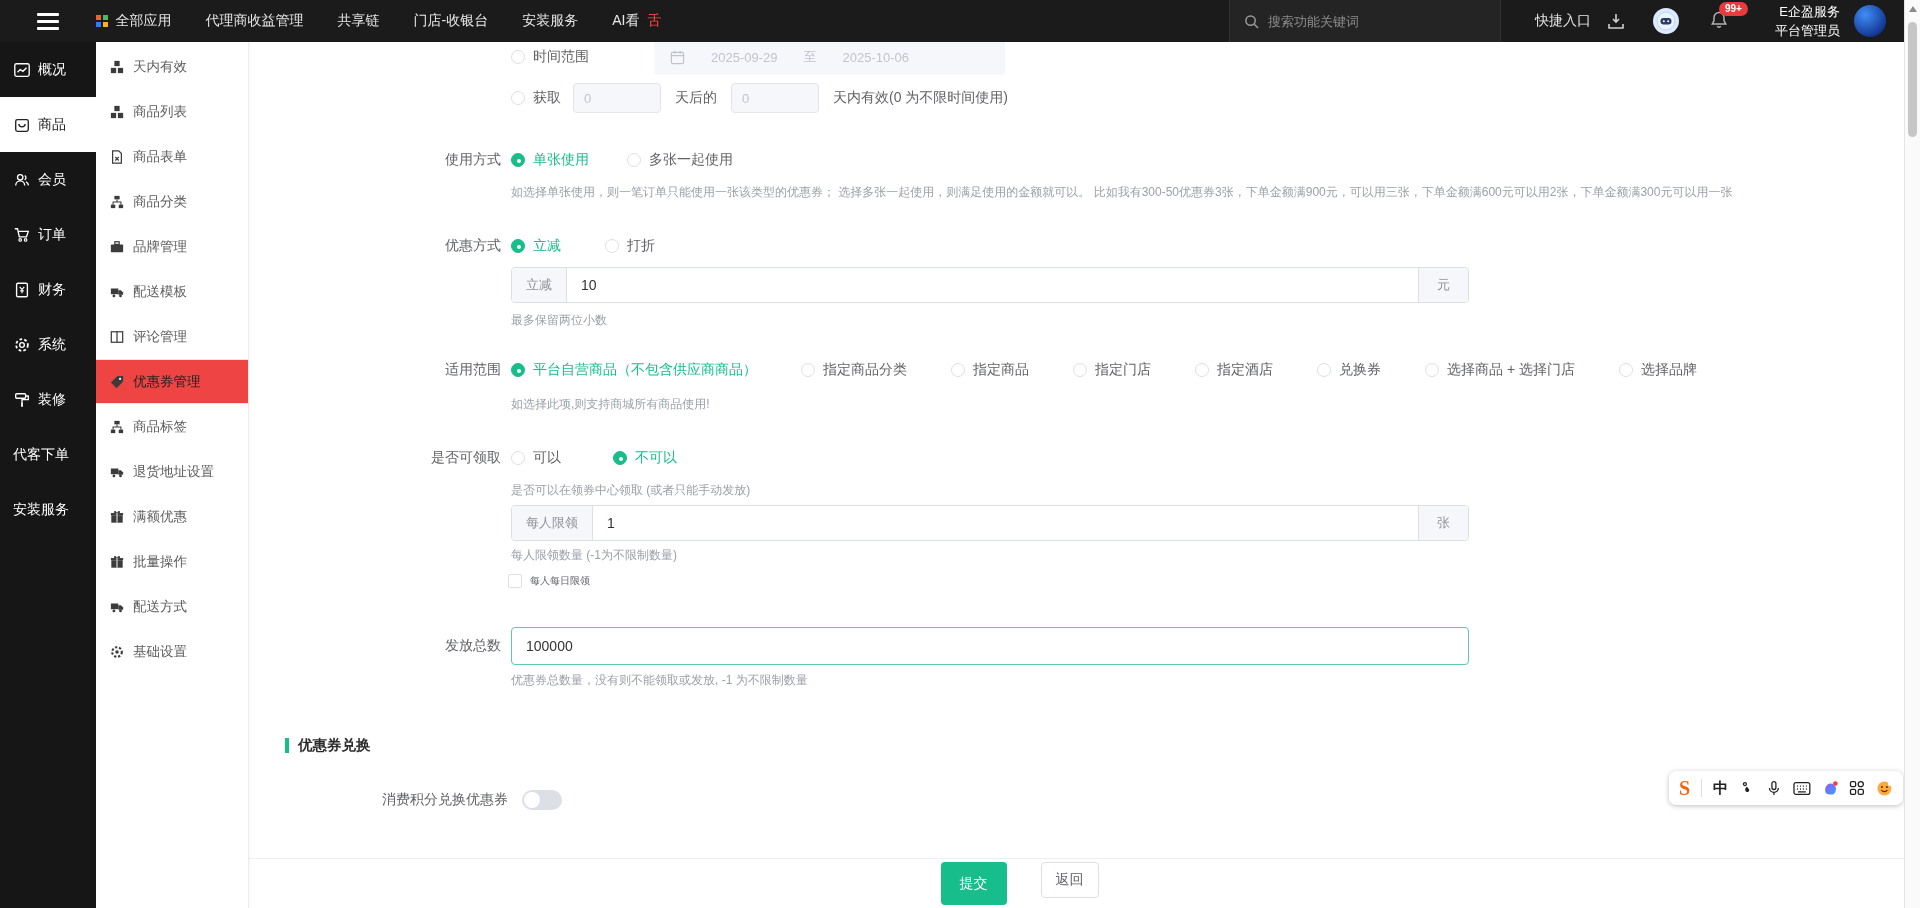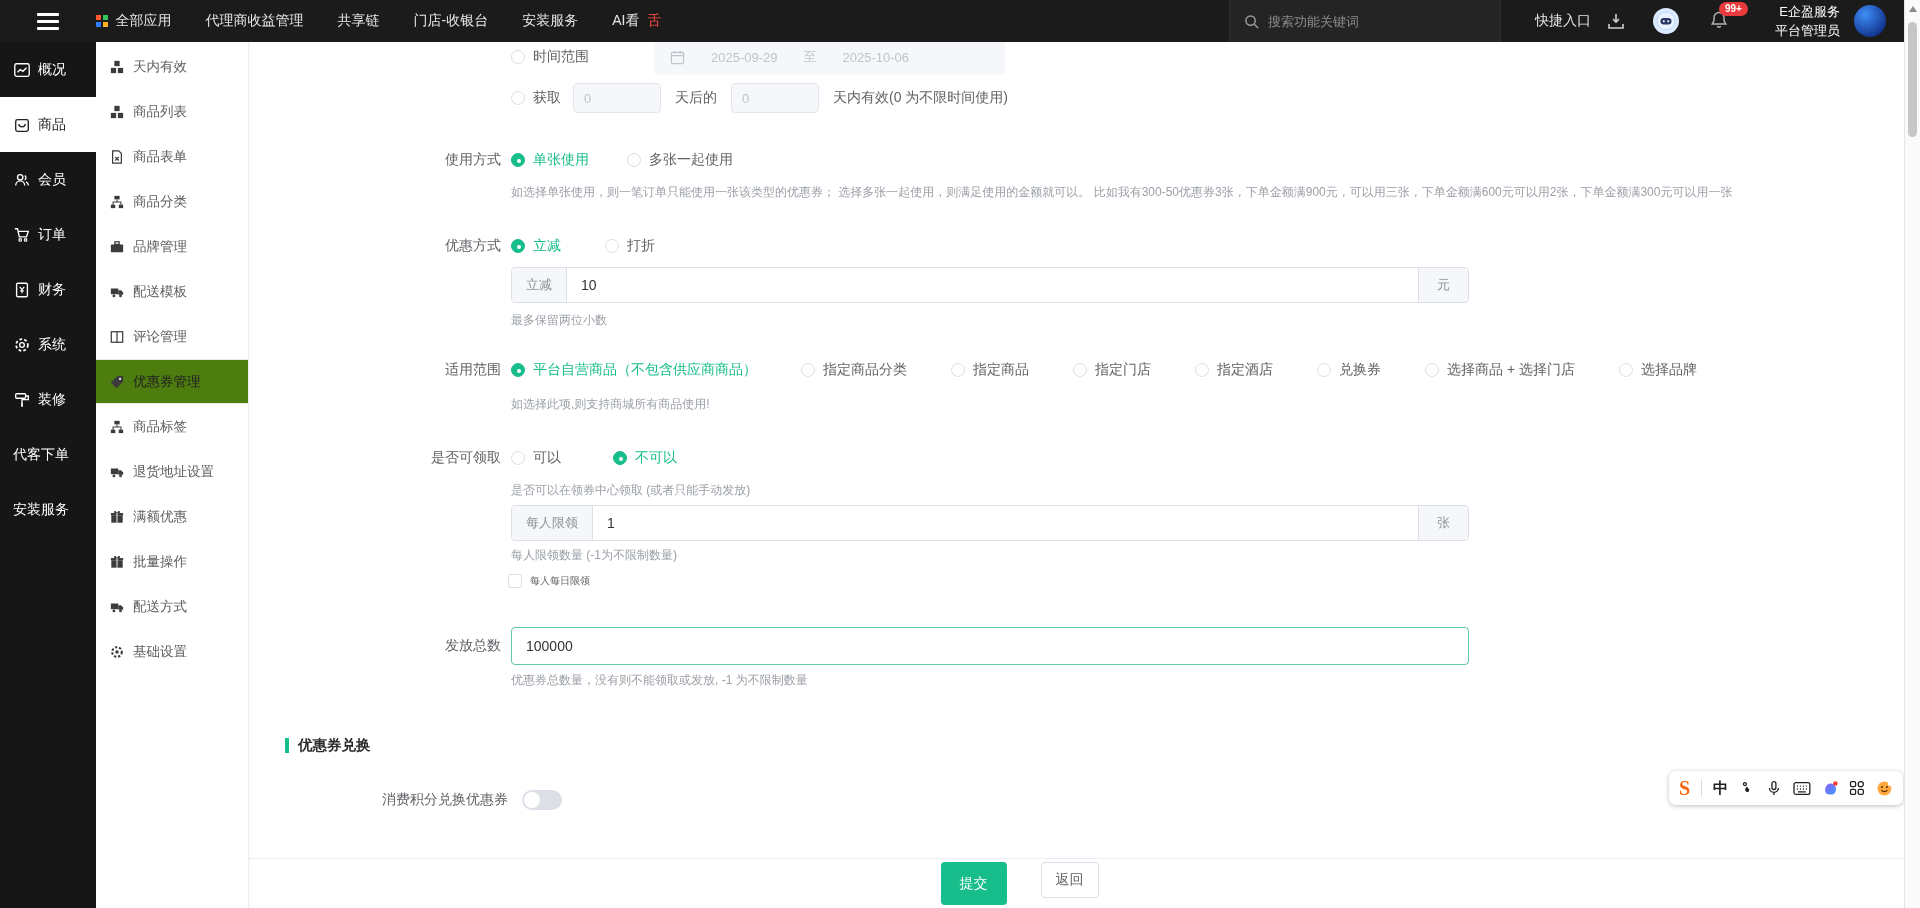--- a/index.html
+++ b/index.html
@@ -45,21 +45,21 @@
   .sidebar1{position:absolute;left:0;top:42px;width:96px;bottom:0;background:var(--dark2);z-index:10;}
   .s1item{height:55px;display:flex;align-items:center;gap:7px;padding-left:13px;color:#fff;
     font-size:14px;cursor:pointer;}
   .s1item.active{background:#fff;color:#222;}
   .s1item svg{flex:none;}
   .sidebar2{position:absolute;left:96px;top:42px;width:153px;bottom:0;background:#fff;z-index:9;
     border-right:1px solid #ededed;box-shadow:1px 0 4px rgba(0,0,0,.04);padding-top:2px;}
   .s2item{height:45px;display:flex;align-items:center;gap:9px;padding-left:14px;color:#5c5c5c;
     font-size:13.5px;cursor:pointer;white-space:nowrap;}
   .s2item svg{flex:none;color:#3b3b3b;}
-  .s2item.active{background:#4d7c0f;color:#222;border-top:1px solid #e9e9e9;border-bottom:1px solid #e9e9e9;}
+  .s2item.active{background:#ef4444;color:#222;border-top:1px solid #e9e9e9;border-bottom:1px solid #e9e9e9;}
   
   .main{position:absolute;left:249px;top:42px;right:16px;bottom:0;background:#fff;overflow:hidden;}
   .frow{position:absolute;left:0;display:flex;align-items:center;height:36px;width:100%;}
   .flabel{width:252px;flex:none;text-align:right;color:var(--label);font-size:14px;}
   .gap10{width:10px;flex:none;}
   .opt{display:flex;align-items:center;gap:8px;color:var(--label);font-size:14px;cursor:pointer;white-space:nowrap;}
   .radio{width:14px;height:14px;border-radius:50%;border:1px solid var(--border);background:#fff;
     flex:none;position:relative;}
   .opt.checked .radio{background:var(--accent);border-color:var(--accent);}
   .opt.checked .radio::after{content:"";position:absolute;left:4.5px;top:4.5px;width:4px;height:4px;

